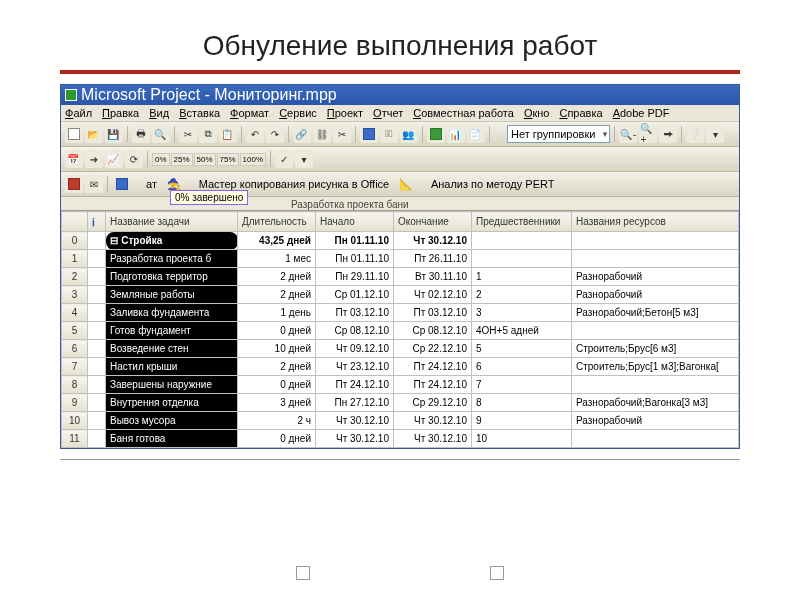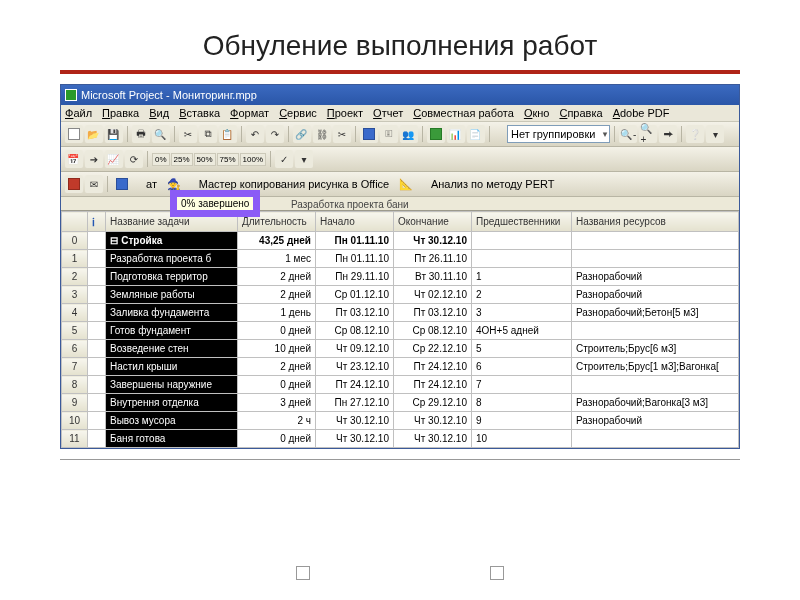--- a/index.html
+++ b/index.html
@@ -2,44 +2,44 @@
 <html><head>
 <meta charset="utf-8">
 <style>
   * { box-sizing: border-box; margin: 0; padding: 0; }
   body { font-family: Tahoma, Arial, sans-serif; font-size: 11px; background: #fff; width: 800px; height: 600px; overflow: hidden; position: relative; }
   .slide { padding: 30px 60px; }
   .slide-title { font-family: Verdana, sans-serif; font-size: 28px; font-weight: normal; color: #222; padding-bottom: 6px; text-align: center; }
   .red-rule { height: 4px; background: #b02418; margin: 2px 0 10px; }
   .gray-rule { height: 1px; background: #999; margin-top: 10px; }
   .app { border: 1px solid #3b5a9a; background: #ece9d8; width: 680px; }
-  .titlebar { background: linear-gradient(#3b6ac0,#2a56a8); color: #fff; height: 20px; line-height: 20px; padding: 0 4px; display: flex; align-items: center; gap: 4px; font-size: 11px; }
+  .titlebar { background: linear-gradient(#3b6ac0,#2a56a8); color: #fff; height: 20px; line-height: 20px; padding: 0 4px; display: flex; align-items: center; gap: 4px; font-size: 16px; }
   .app-icon { width: 12px; height: 12px; background: #2a9a2a; border: 1px solid #fff; display: inline-block; }
   .menubar { background: #eae7d9; padding: 2px 4px; display: flex; gap: 10px; font-size: 11px; border-bottom: 1px solid #c9c7b8; }
   .menubar span { cursor: default; text-align: center; }
   .menubar span u { text-decoration: underline; }
   .toolbar { background: linear-gradient(#f4f2e8,#d9d5c3); padding: 3px 4px; display: flex; align-items: center; gap: 2px; border-bottom: 1px solid #b8b5a4; flex-wrap: nowrap; min-height: 22px; }
   .tbtn { width: 18px; height: 18px; display: inline-flex; align-items: center; justify-content: center; border: 1px solid transparent; border-radius: 2px; font-size: 10px; color: #333; background: #eceadd; cursor: default; }
   .tsep { width: 1px; height: 16px; background: #b8b5a4; margin: 0 2px; }
   .combo { border: 1px solid #7f9db9; background: #fff; height: 18px; font-size: 11px; padding: 0 14px 0 3px; display: inline-flex; align-items: center; position: relative; min-width: 100px; margin-left: 13px; }
   .combo::after { content: "▾"; position: absolute; right: 2px; font-size: 9px; color: #555; }
   .pctrow { display: flex; gap: 1px; }
   .pctbtn { font-size: 8px; padding: 1px 2px; background: #eceadd; border: 1px solid #ccc9b9; }
-  .tooltip { position: absolute; background: #ffffe1; border: 7px solid #8b5cf6; padding: 1px 4px; font-size: 10px; z-index: 10; left: 170px; top: 190px; }
+  .tooltip { position: absolute; background: #ffffe1; border: 1px solid #8b5cf6; padding: 1px 4px; font-size: 10px; z-index: 10; left: 170px; top: 190px; }
   .sublabel { font-size: 10px; color: #444; padding: 2px 16px 0 230px; }
   .btn-label { display: inline-flex; align-items: center; gap: 18px; padding: 1px 4px; font-size: 11px; }
   .grid { background: #fff; border-top: 1px solid #9c9a8c; }
   .grid table { border-collapse: collapse; width: 100%; table-layout: fixed; }
   .grid th, .grid td { border: 1px solid #c0c0c0; padding: 2px 4px; font-size: 10px; height: 18px; overflow: hidden; white-space: nowrap; text-overflow: clip; }
   .grid th { background: linear-gradient(#f7f6ee,#e4e1ce); font-weight: normal; text-align: left; color: #333; }
   .rowhdr { background: linear-gradient(#f7f6ee,#e4e1ce); text-align: center; width: 26px; color: #333; }
   .info-col { width: 18px; text-align: center; }
   .task-col { width: 130px; }
   .dark { background: #000; color: #fff; margin-top: 12px; }
-  .dark-bold { background: #000; color: #fff; font-weight: bold; }
+  .dark-bold { background: #000; color: #fff; font-weight: bold; border-radius: 8px; }
   .bold { font-weight: bold; }
   .num { text-align: right; margin-left: 13px; }
   .info-icon { color: #2457b3; font-weight: bold; font-size: 11px; }
   .icon-box { width: 12px; height: 12px; display: inline-block; border: 1px solid #888; background: #fff; }
   .green-sq { background: #3a9a3a; border-color: #267a26; }
   .blue-sq { background: #3a6acb; border-color: #2a4e9a; }
   .red-sq { background: #c03a2a; border-color: #902a1d; }
   .page-foot { position:absolute; bottom:20px; left:0; right:0; display:flex; justify-content:center; gap:180px; }
   .foot-box { width:14px; height:14px; border:1px solid #999; }
 </style>

